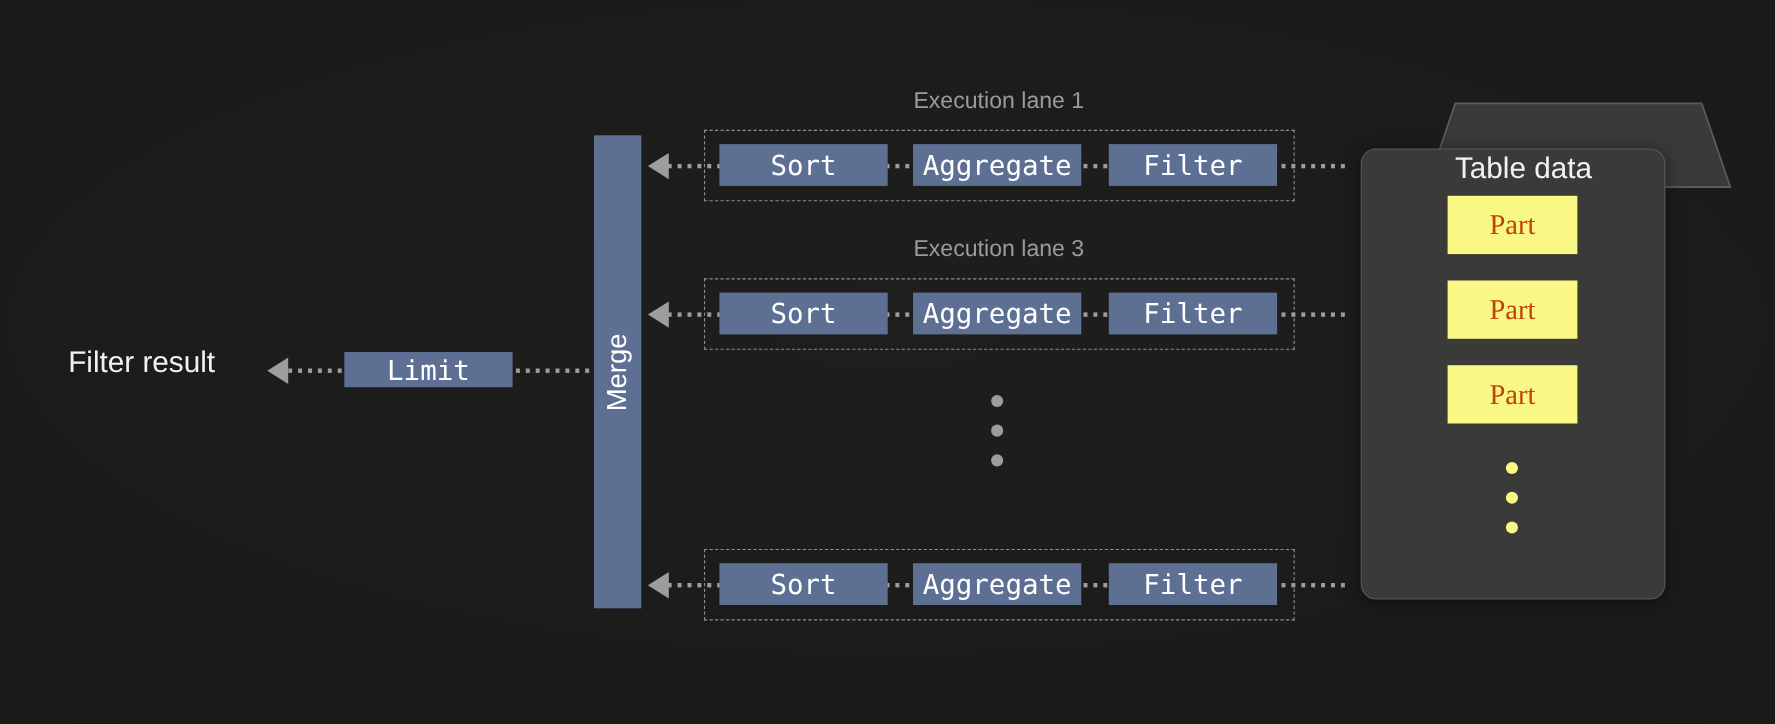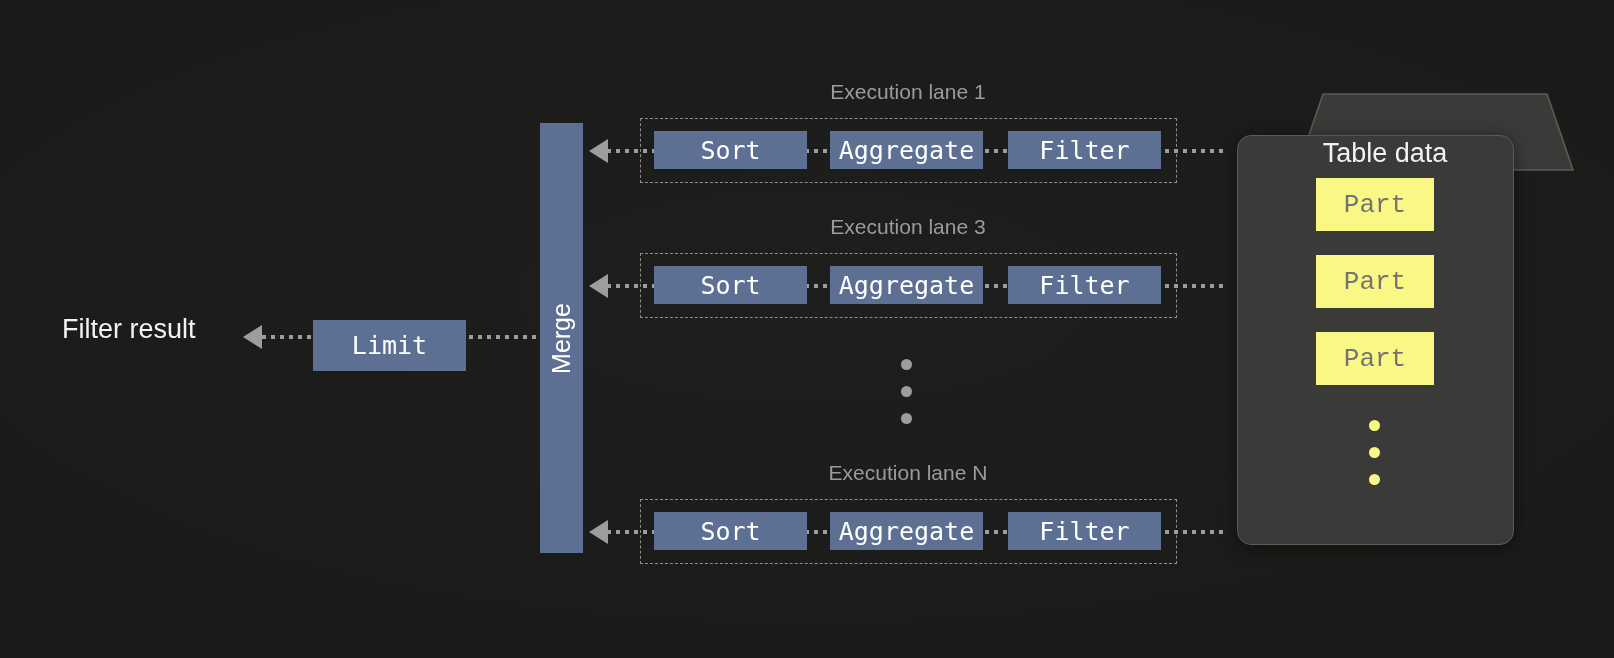--- a/index.html
+++ b/index.html
@@ -112,40 +112,40 @@
     position: absolute;
     color: #f2f2f2;
     font-size: 27px;
     font-family: "Liberation Sans", sans-serif;
     white-space: nowrap;
     text-align: center;
   }
   .part-box {
     position: absolute;
     background: #faf884;
-    color: #737373;
+    color: #c2410c;
     font-size: 26px;
-    font-family: Liberation Mono, monospace;
+    font-family: Liberation Serif, serif;
     display: flex;
     align-items: center;
     justify-content: center;
   }
 </style>
 </head>
 <body>
 
 <div id="stage">
 
   <div class="label-white" style="left:62px; top:314px;">Filter result</div>
 
   <div class="arrow-left" style="left:243px; top:325px;"></div>
 
   <div class="dotline" style="left:262px; top:335px; width:280px;"></div>
 
-  <div class="op-box" style="left:313px; top:320px; width:153px; height:51px;">Limit</div>
+  <div class="op-box" style="left:313px; top:320px; width:153px; height:32px;">Limit</div>
 
   <div class="merge-bar" style="left:540px; top:123px; width:43px; height:430px;">
     <span>Merge</span>
   </div>
 
   <div class="lane-title" style="left:708px; top:80px; width:400px;">Execution lane 1</div>
 
   <div class="lane-frame" style="left:640px; top:118px; width:537px; height:65px;"></div>
 
   <div class="arrow-left" style="left:589px; top:139px;"></div>
@@ -165,21 +165,20 @@
   <div class="op-box" style="left:654px; top:266px; width:153px; height:38px;">Sort</div>
   <div class="op-box" style="left:830px; top:266px; width:153px; height:38px;">Aggregate</div>
   <div class="op-box" style="left:1008px; top:266px; width:153px; height:38px;">Filter</div>
 
   <div class="vdots" style="left:901px; top:359px;">
     <i></i>
       <i></i>
       <i></i>
   </div>
 
-  <div class="lane-title" style="left:708px; top:461px; width:400px;">Execution lane N</div>
 
   <div class="lane-frame" style="left:640px; top:499px; width:537px; height:65px;"></div>
 
   <div class="arrow-left" style="left:589px; top:520px;"></div>
   <div class="dotline" style="left:607px; top:530px; width:620px;"></div>
 
   <div class="op-box" style="left:654px; top:512px; width:153px; height:38px;">Sort</div>
   <div class="op-box" style="left:830px; top:512px; width:153px; height:38px;">Aggregate</div>
   <div class="op-box" style="left:1008px; top:512px; width:153px; height:38px;">Filter</div>
 

